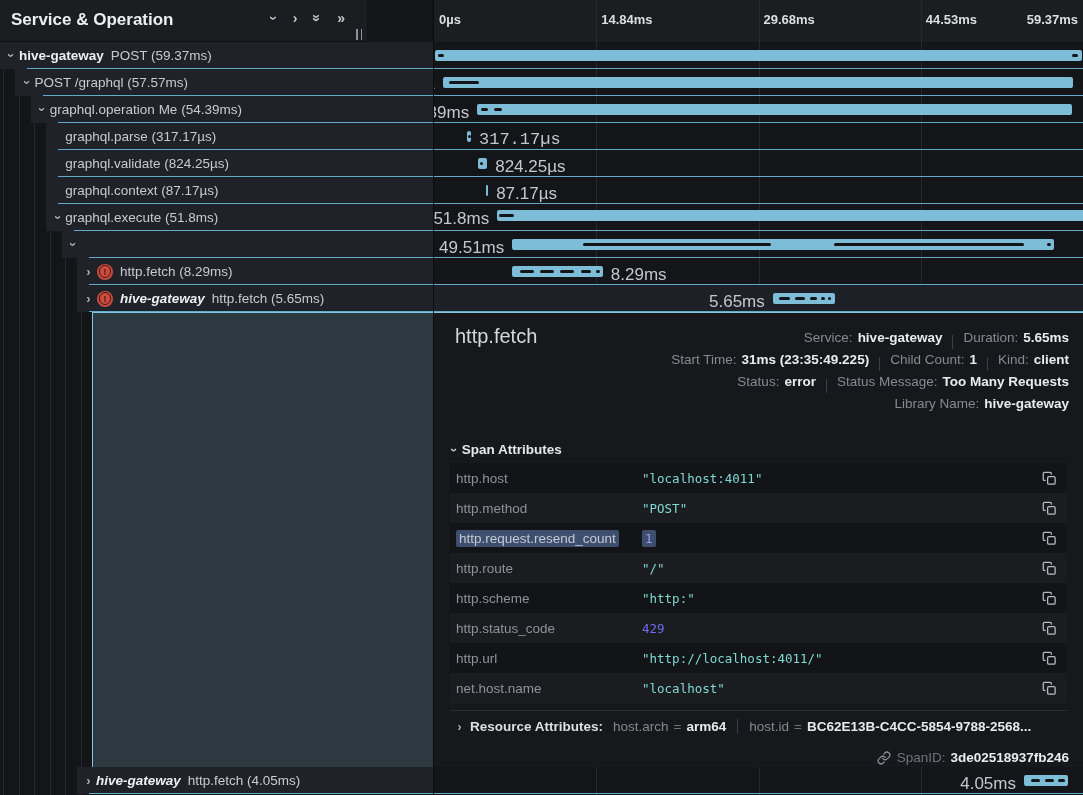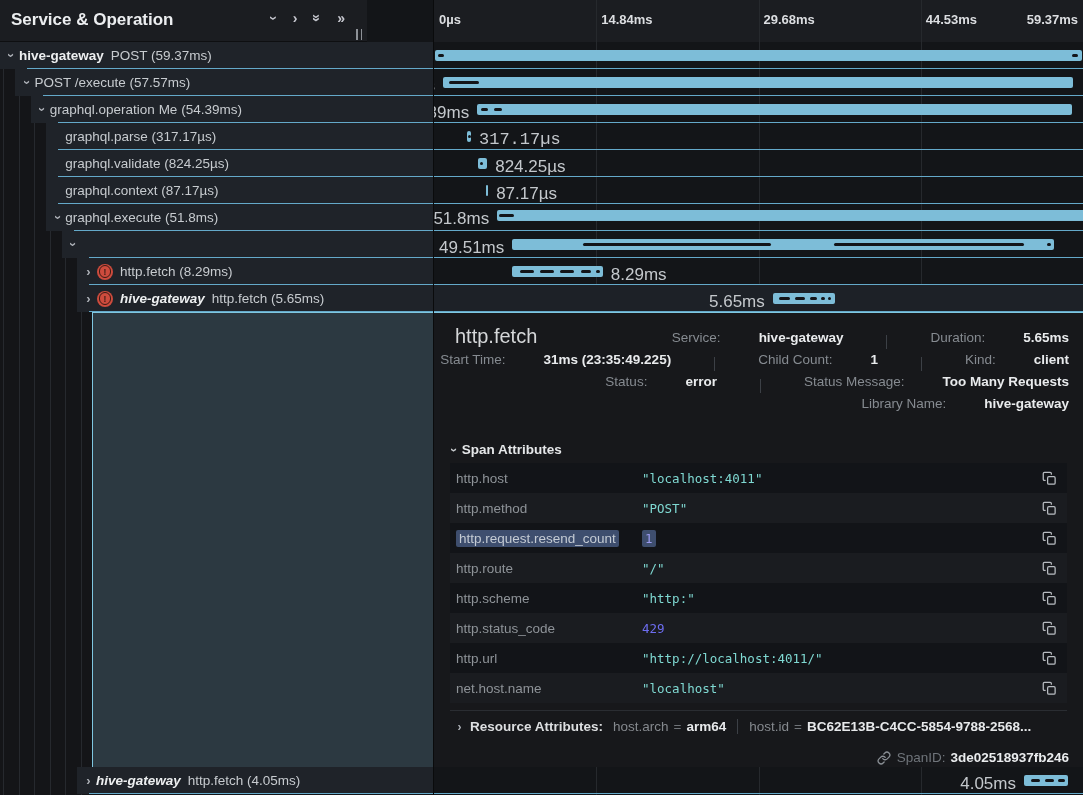--- a/index.html
+++ b/index.html
@@ -49,21 +49,21 @@
   .err{flex:none;width:16px;height:16px;border-radius:50%;background:#cd4b3d;margin:0 7px 0 1px;
        display:flex;align-items:center;justify-content:center;}
   .err b{display:flex;align-items:center;justify-content:center;width:10.5px;height:10.5px;
          border-radius:50%;border:1.4px solid #3a1b15;font-size:8.5px;color:#3a1b15;font-weight:bold;}
 
   
   .panel{position:absolute;left:434px;top:312px;width:649px;height:455px;background:#17181b;
          border-top:1px solid #7fc7e0;box-sizing:border-box;z-index:5;}
   .ptitle{position:absolute;left:21px;top:12px;font-size:20px;color:#d5d7d9;}
   .meta{position:absolute;right:14px;top:14px;text-align:right;font-size:13.5px;line-height:22px;color:#868b91;}
-  .meta .ln{height:22px;display:flex;justify-content:flex-end;align-items:flex-end;gap:33px;}
+  .meta .ln{height:22px;display:flex;justify-content:flex-end;align-items:flex-end;}
   .meta .lab{color:#868b91;margin-right:5px;}
   .meta .val{color:#e9ebed;font-weight:bold;}
   .meta .sep{display:inline-block;width:1px;height:14px;background:#3c4046;margin:0 10px;}
 
   .attrhead{position:absolute;left:18px;top:129px;font-size:13.5px;font-weight:bold;color:#e5e7e9;cursor:pointer;}
   .attrhead .chev{color:#c6cacd;margin-right:2px;font-size:12px;}
   .atable{position:absolute;left:16px;top:150px;width:617px;}
   .arow{height:30px;display:flex;align-items:center;}
   .arow.odd{background:#121418;}
   .arow.even{background:#1a1c20;}
@@ -310,21 +310,21 @@
       <div class="guide" style="left: 18.5px;"></div>
       <div class="guide" style="left: 3px;"></div>
     <div class="selbox"></div>
   <div class="trow" style="top: 0px; left: 0px; padding-left: 4px;">
         <span class="chev down"><i>›</i></span>
         <span class="svc">hive-gateway</span>
         <span class="op">POST (59.37ms)</span>
       </div>
       <div class="trow" style="top: 27px; left: 15.4px; padding-left: 4px;">
         <span class="chev down"><i>›</i></span>
-        <span class="op">POST /execute (57.57ms)</span>
+        <span class="op">POST /graphql (57.57ms)</span>
       </div>
       <div class="trow" style="top: 54px; left: 30.8px; padding-left: 4px;">
         <span class="chev down"><i>›</i></span>
         <span class="op">graphql.operation Me (54.39ms)</span>
       </div>
       <div class="trow" style="top: 81px; left: 46.2px; padding-left: 4px;">
         <span class="chev"></span>
         <span class="op">graphql.parse (317.17µs)</span>
       </div>
       <div class="trow" style="top: 108px; left: 46.2px; padding-left: 4px;">

